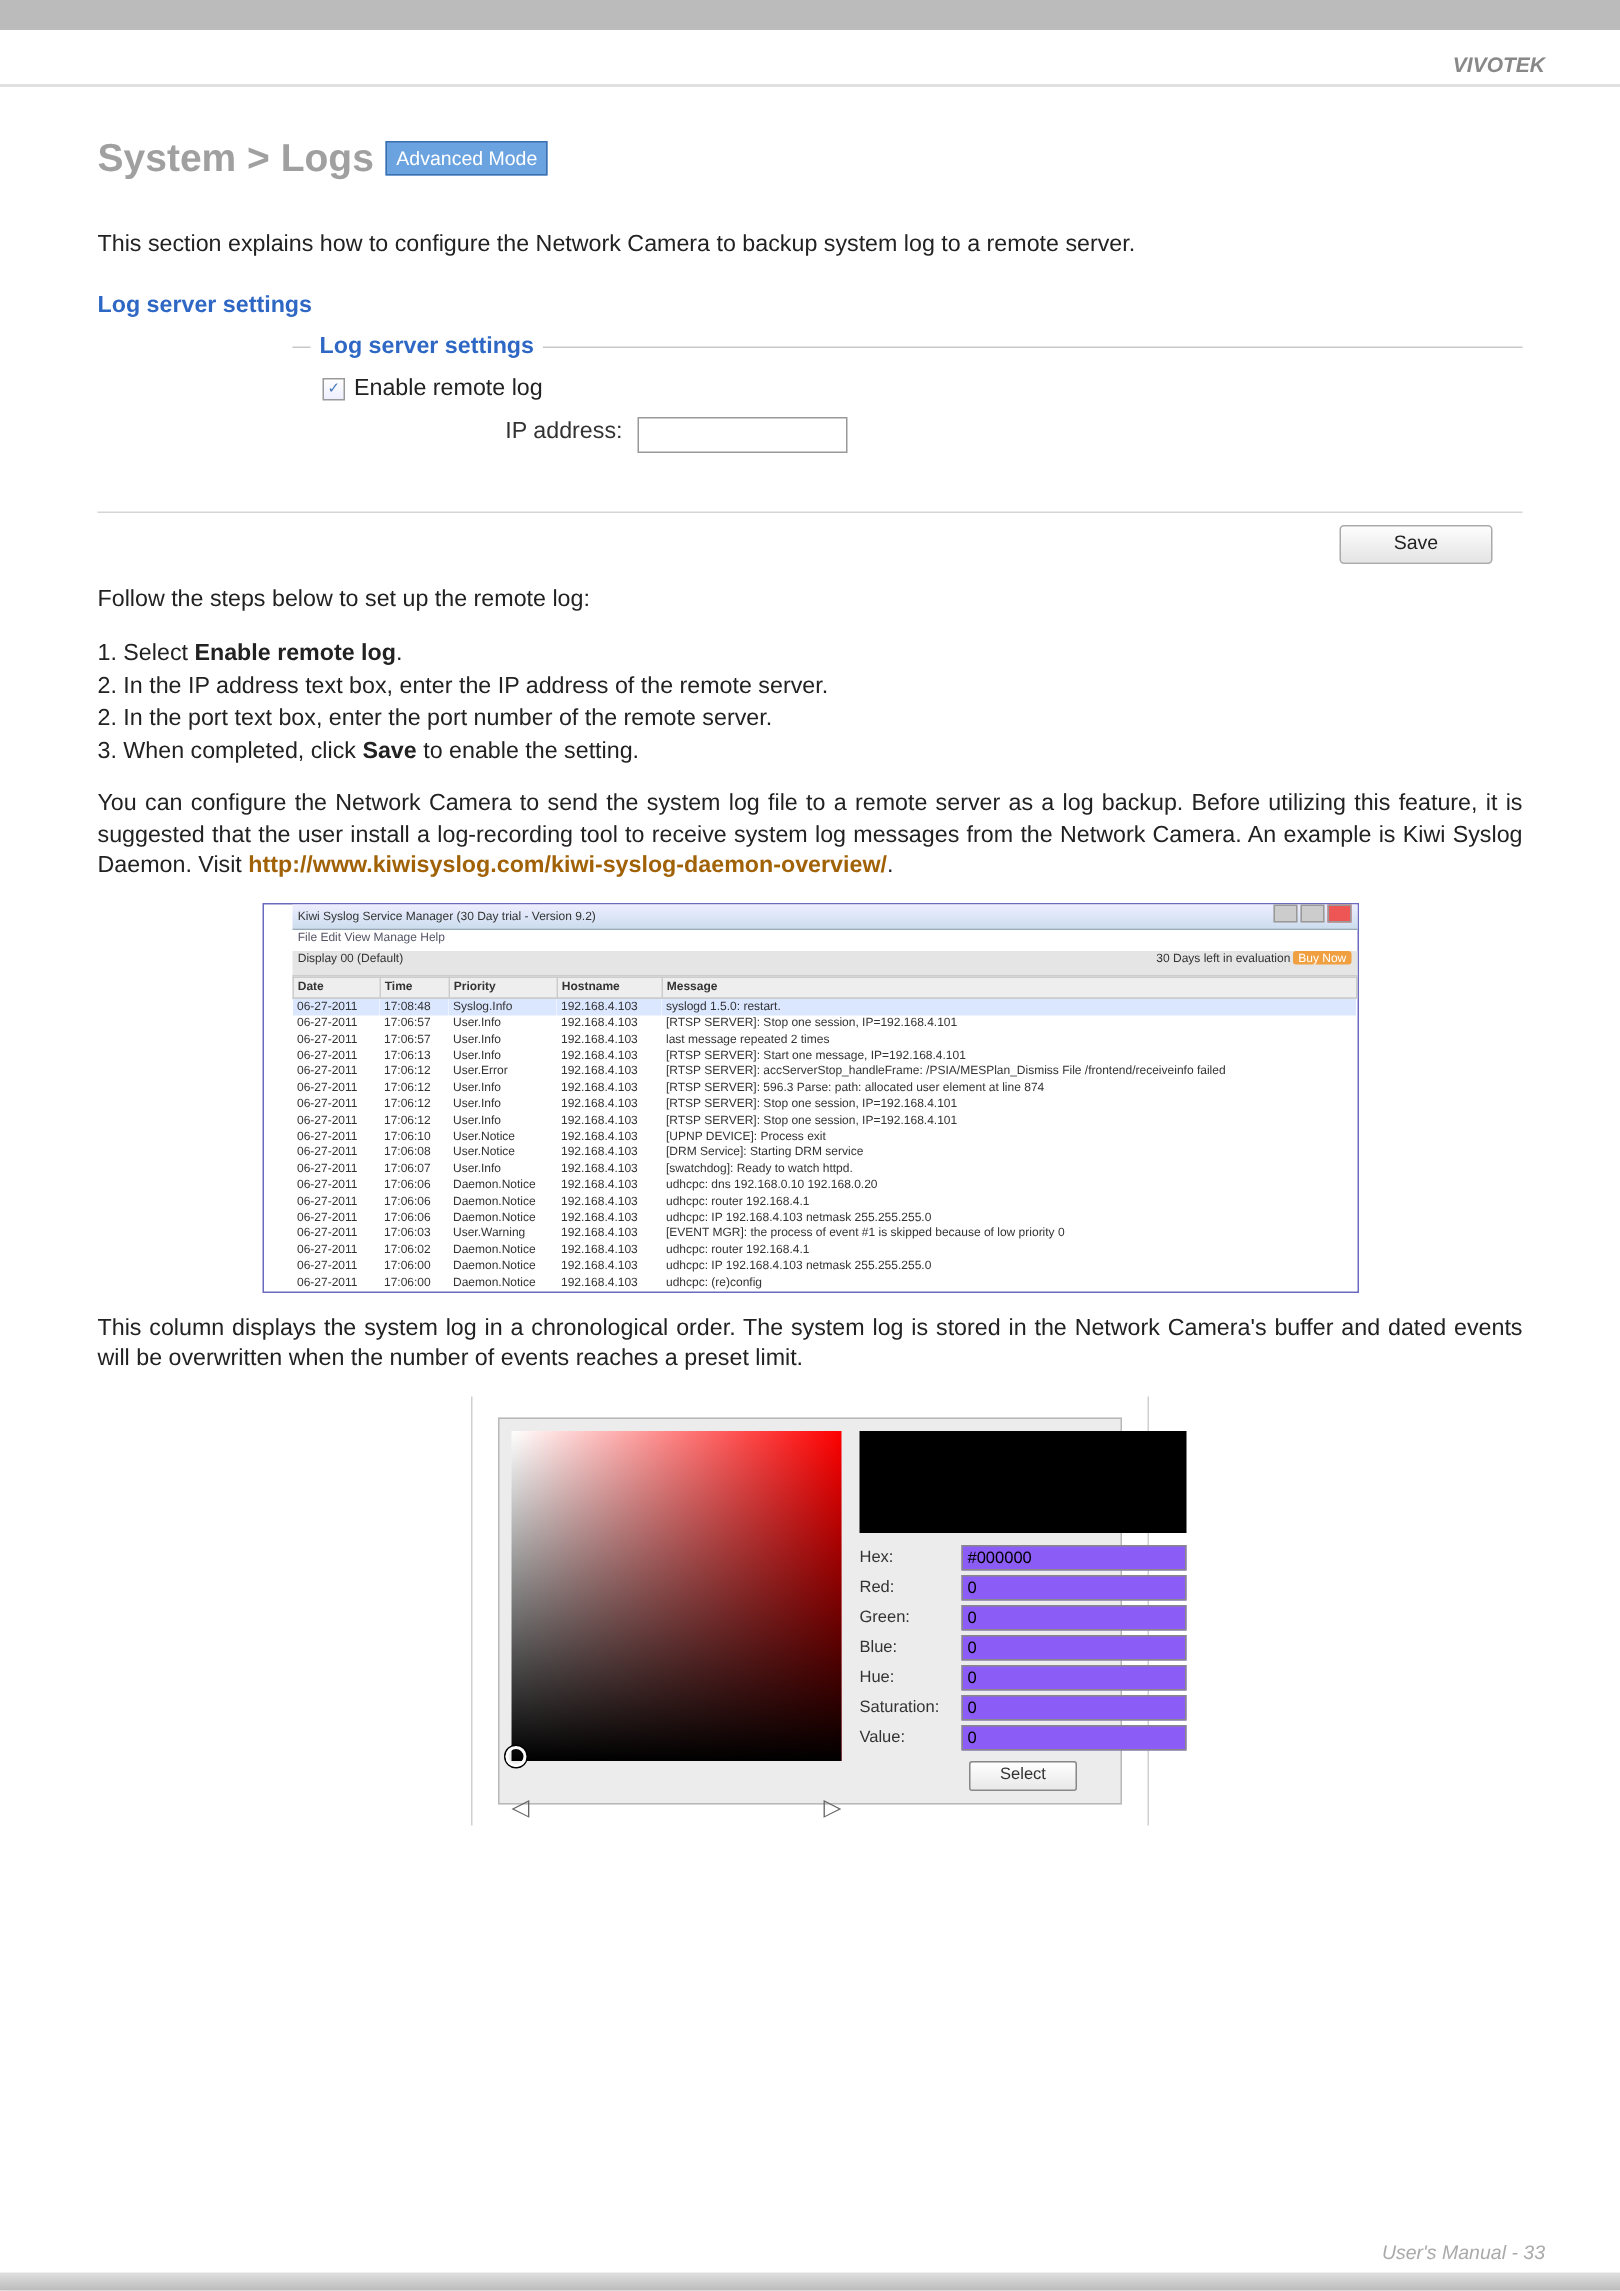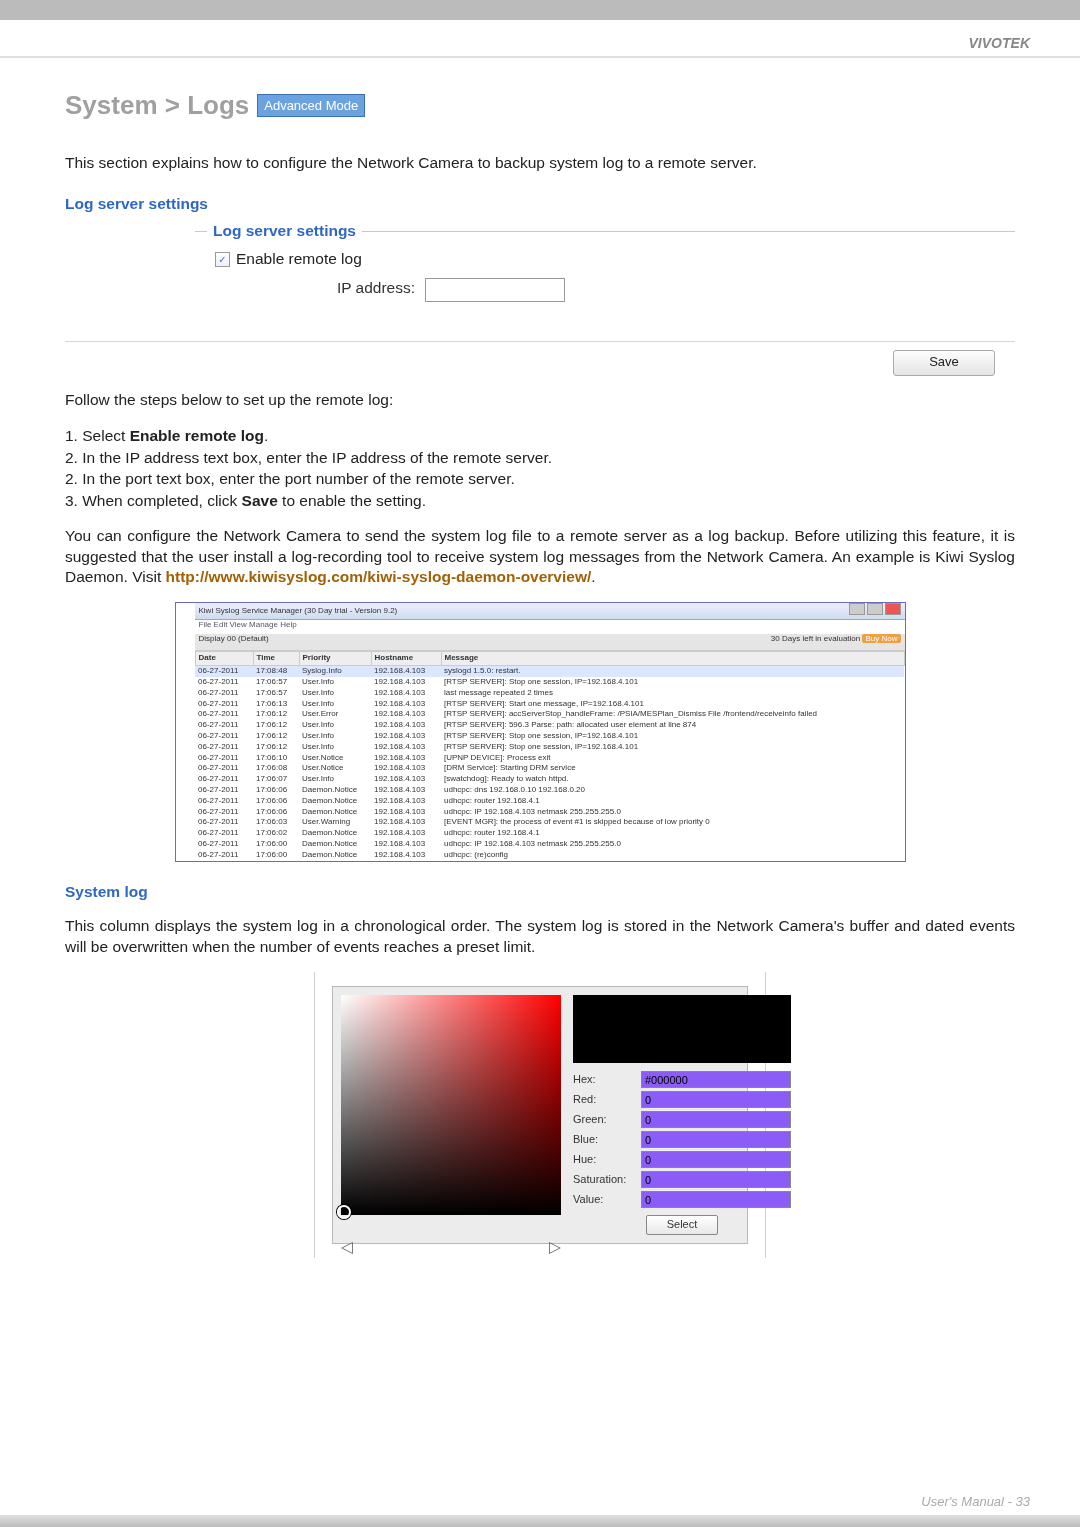--- a/index.html
+++ b/index.html
@@ -508,21 +508,20 @@
               <td>06-27-2011</td>
               <td>17:06:00</td>
               <td>Daemon.Notice</td>
               <td>192.168.4.103</td>
               <td>udhcpc: (re)config</td>
             </tr>
           </tbody>
       </table>
     </div>
 
-    <div class="sub-h">System log</div>
     <div class="para">This column displays the system log in a chronological order. The system log is stored in the Network Camera's buffer and dated events will be overwritten when the number of events reaches a preset limit.</div>
 
     <div class="colorpicker-wrap">
       <div class="cp">
         <div style="position:relative">
           <div class="cp-gradient">
             <div class="cp-cursor"></div>
           </div>
           <div class="value-slider">
               <span>◁</span>

